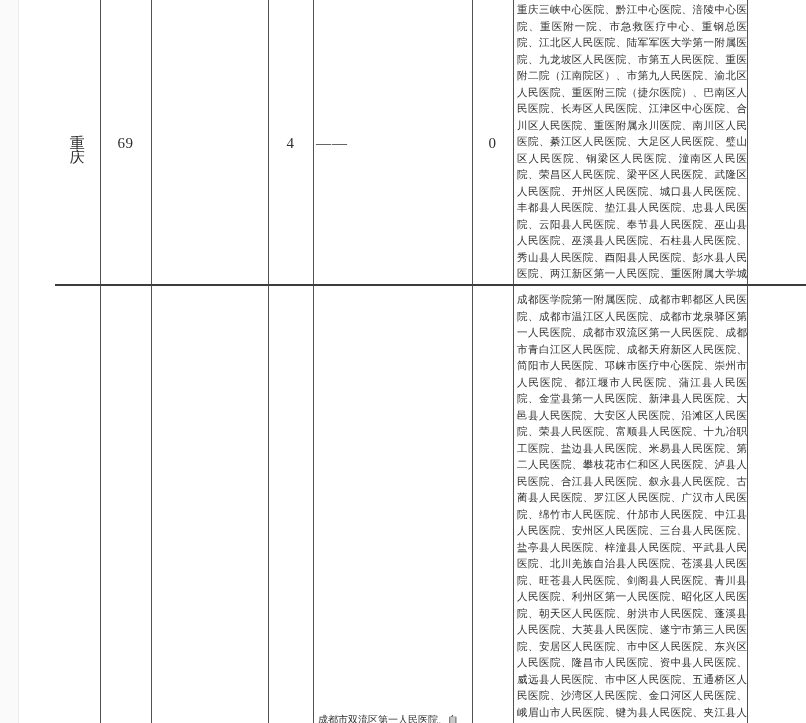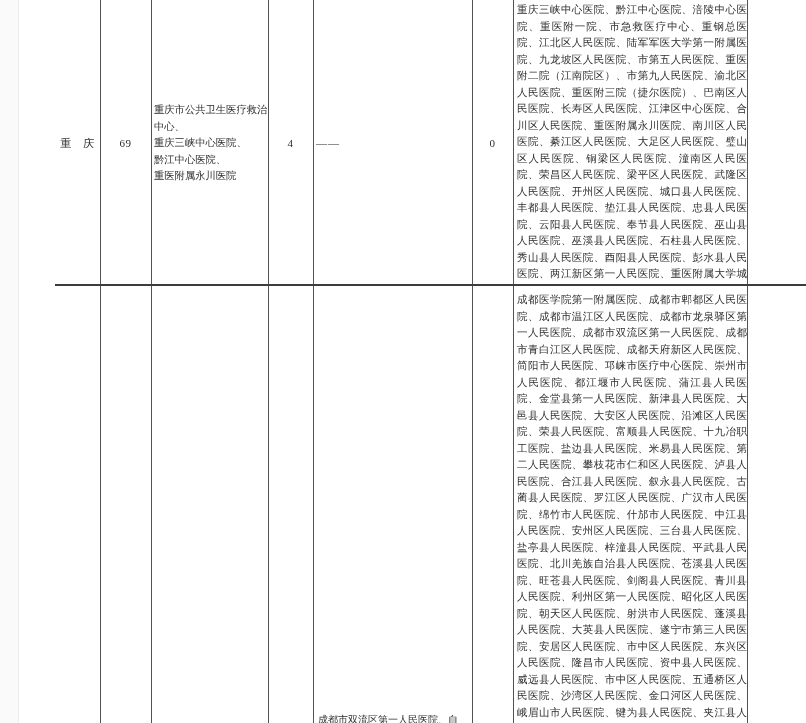--- a/index.html
+++ b/index.html
@@ -10,21 +10,21 @@
   }
   .page-margin{
     position:absolute; left:0; top:0; width:18px; height:723px;
     background:#fafafa; border-right:1px solid #ececec;
   }
   .vline{position:absolute; top:0; height:723px; width:1px; background:#525252;}
   .vl-1{left:100px;} .vl-2{left:151px;} .vl-3{left:268px;} .vl-4{left:313px;}
   .vl-5{left:472px;} .vl-6{left:513px;} .vl-7{left:747px;}
   .hsep{position:absolute; left:55px; top:284px; width:751px; height:2px; background:#3c3c3c;}
   .val{
-    position:absolute; font-size:11px; line-height:14px; text-align:center;
+    position:absolute; font-size:15px; line-height:14px; text-align:center;
     color:#2e2e2e; letter-spacing:0.5px;
   }
   .province{left:55px; top:136px; width:45px;}
   .total{left:100px; top:136px; width:51px;}
   .centers{
     position:absolute; left:154px; top:102px; width:114px;
     font-size:10.3px; line-height:16.5px; color:#2e2e2e;
     word-break:break-all;
   }
   .center-count{left:268px; top:136px; width:45px;}
@@ -58,26 +58,20 @@
   <div class="vline vl-5"></div>
   <div class="vline vl-6"></div>
   <div class="vline vl-7"></div>
 
   <div class="hsep"></div>
 
   <div class="val province">重　庆</div>
 
   <div class="val total">69</div>
 
-  <div class="centers">
-    <div>重庆市公共卫生医疗救治中心、</div>
-    <div>重庆三峡中心医院、</div>
-    <div>黔江中心医院、</div>
-    <div>重医附属永川医院</div>
-  </div>
 
   <div class="val center-count">4</div>
 
   <div class="val dash-cell">——</div>
 
   <div class="val zero-cell">0</div>
 
   <div class="biglist biglist-cq">重庆三峡中心医院、黔江中心医院、涪陵中心医院、重医附一院、市急救医疗中心、重钢总医院、江北区人民医院、陆军军医大学第一附属医院、九龙坡区人民医院、市第五人民医院、重医附二院（江南院区）、市第九人民医院、渝北区人民医院、重医附三院（捷尔医院）、巴南区人民医院、长寿区人民医院、江津区中心医院、合川区人民医院、重医附属永川医院、南川区人民医院、綦江区人民医院、大足区人民医院、璧山区人民医院、铜梁区人民医院、潼南区人民医院、荣昌区人民医院、梁平区人民医院、武隆区人民医院、开州区人民医院、城口县人民医院、丰都县人民医院、垫江县人民医院、忠县人民医院、云阳县人民医院、奉节县人民医院、巫山县人民医院、巫溪县人民医院、石柱县人民医院、秀山县人民医院、酉阳县人民医院、彭水县人民医院、两江新区第一人民医院、重医附属大学城医院、万盛经开区人民医院</div>
 
   <div class="val hosp-count">44</div>

